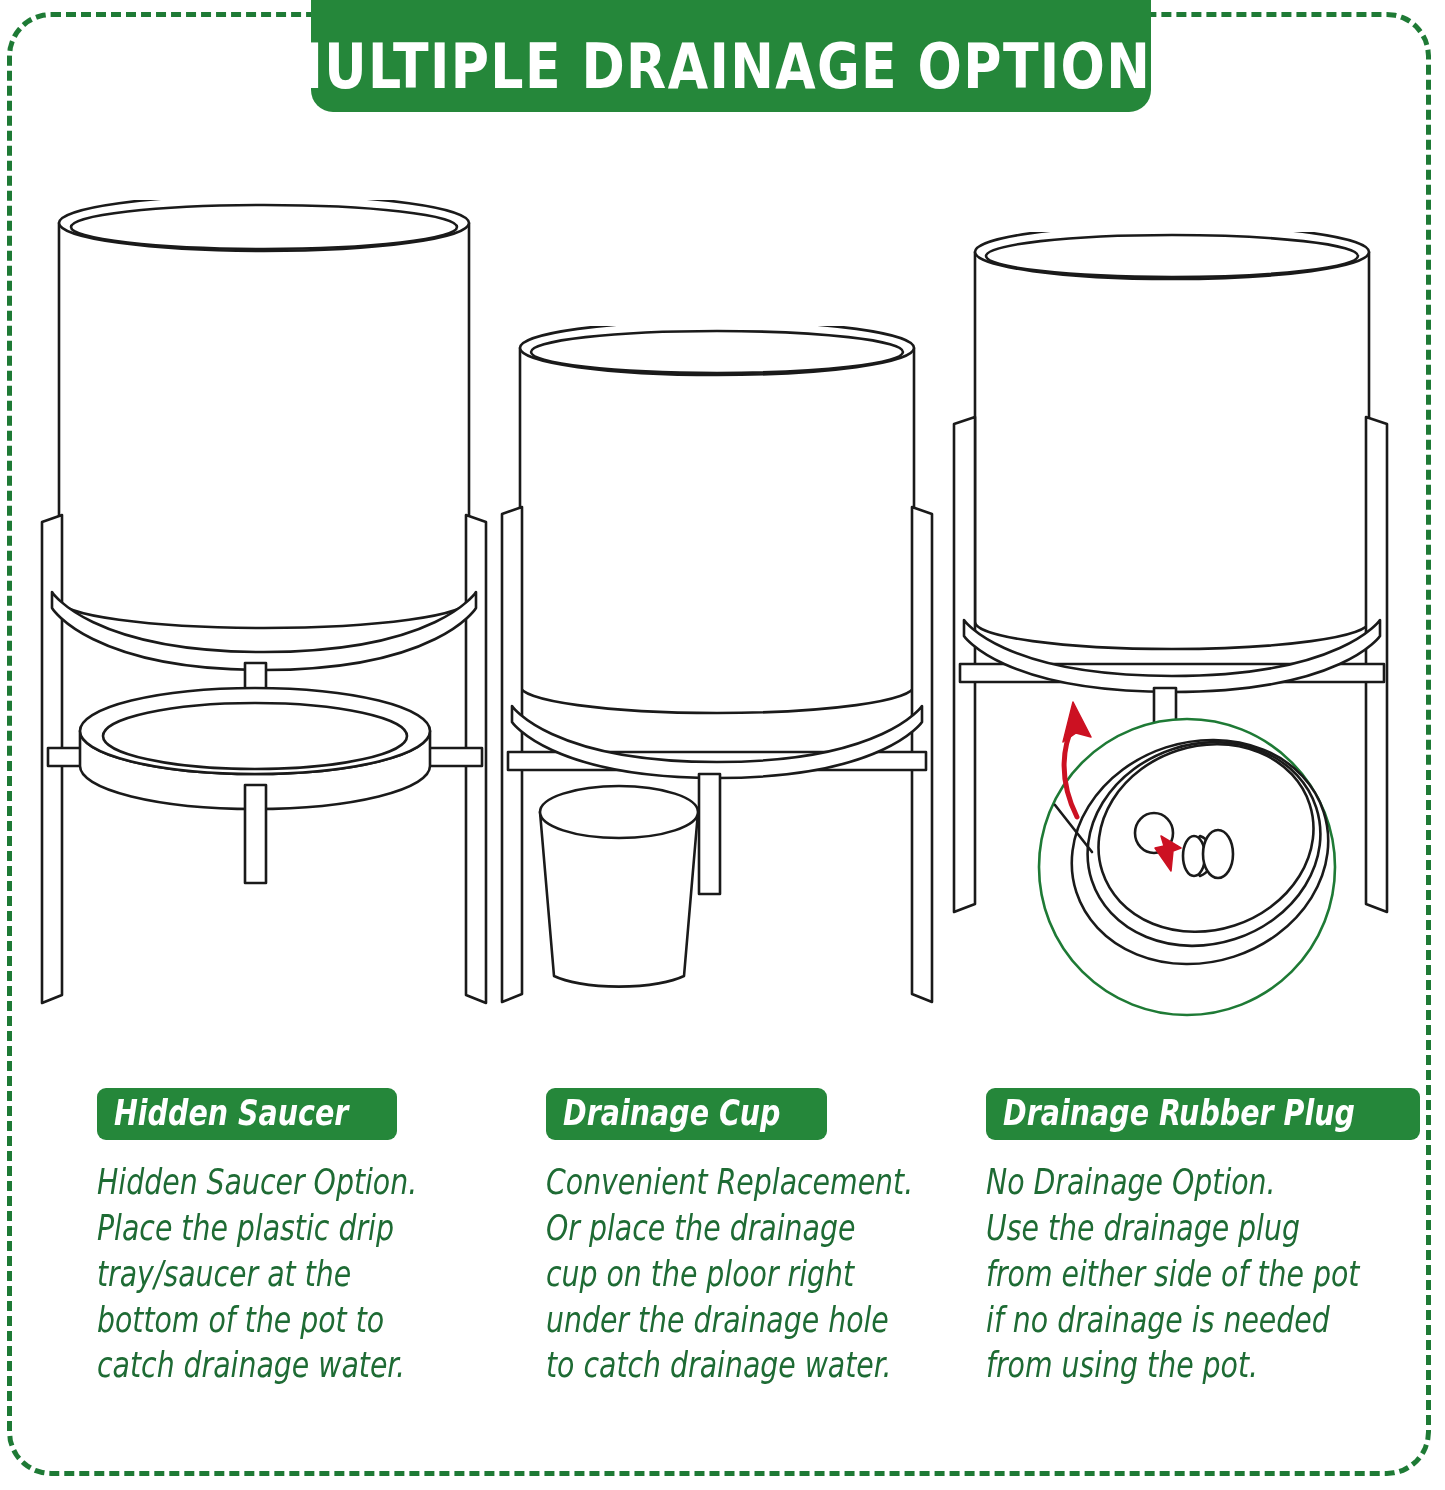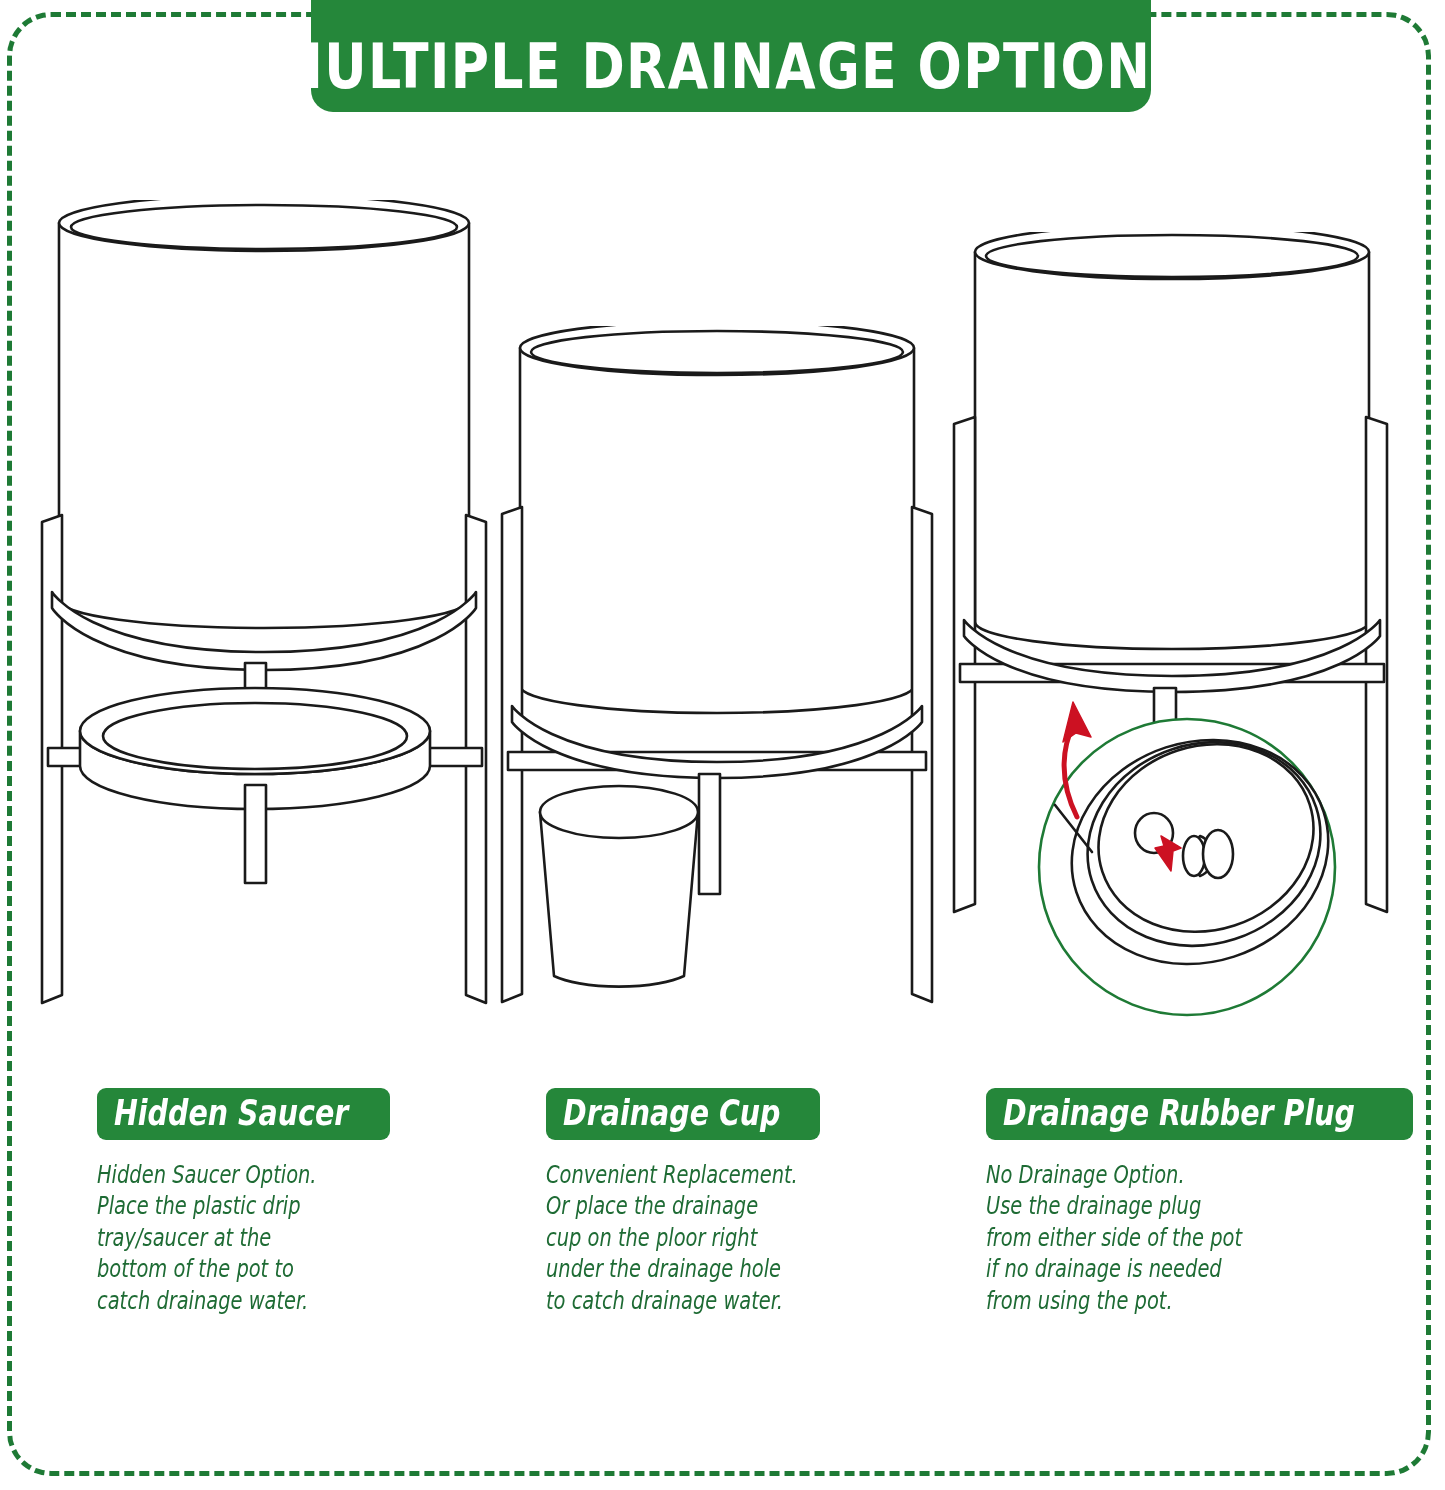--- a/index.html
+++ b/index.html
@@ -48,39 +48,39 @@
   
   .illus{position:absolute;}
   .illus svg{display:block;}
 
   
   .caption-col{position:absolute;}
   .chip{
     display:inline-block;
     background:#25873A;
     border-radius:9px;
-    padding:7px 10px 9px 17px;
+    padding:7px 17px 9px 17px;
     box-sizing:border-box;
   }
   .chip-text{
     color:#ffffff;
     font-size:36px;
     font-weight:bold;
     font-style:italic;
     line-height:1.0;
     white-space:nowrap;
     display:inline-block;
     transform:scaleX(0.88);
     transform-origin:left center;
     font-family:"DejaVu Sans Condensed","Liberation Sans",sans-serif;
   }
   .body-text{
     margin-top:20px;
     color:#1E6B34;
-    font-size:24px;
+    font-size:35px;
     font-style:italic;
     line-height:1.31;
     font-family:"DejaVu Sans Condensed","Liberation Sans",sans-serif;
   }
   .body-text div{white-space:nowrap;transform:scaleX(0.9);transform-origin:left center;}
 </style>
 </head>
 <body>
 
 <div class="stage">

